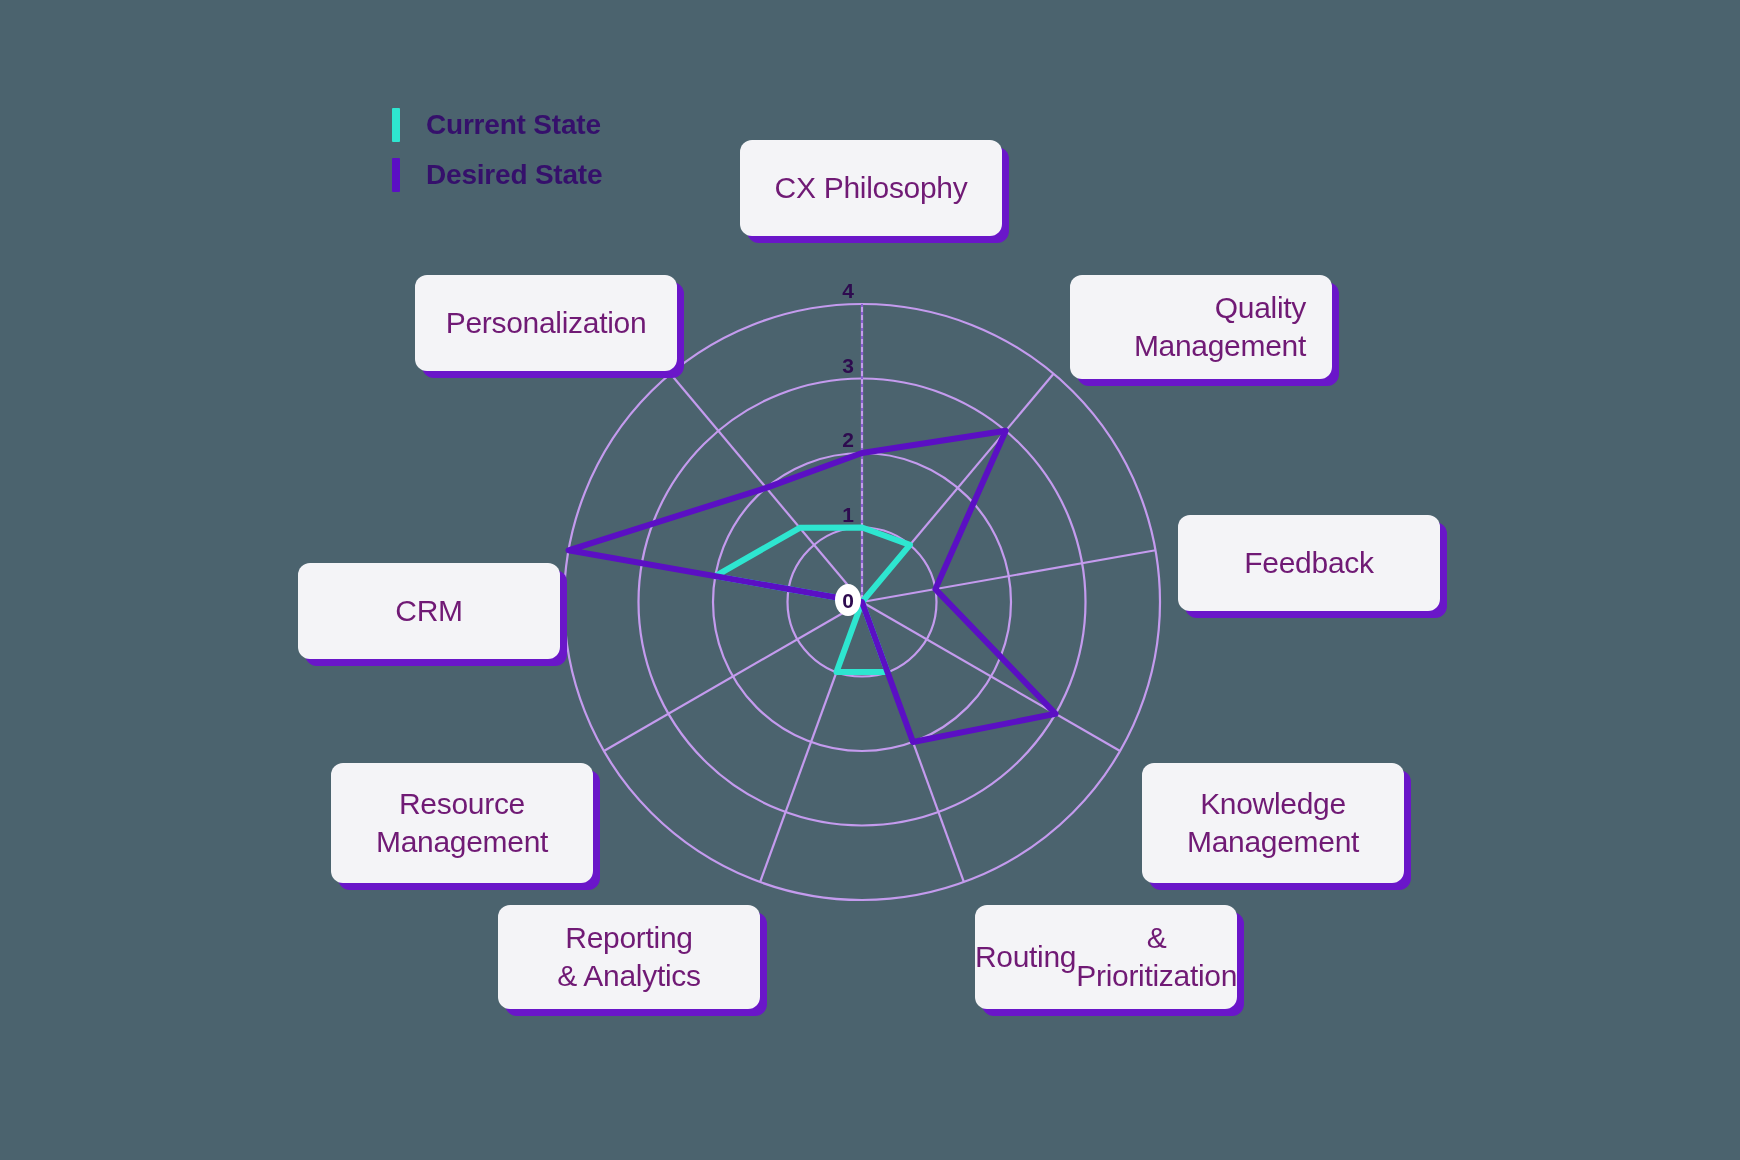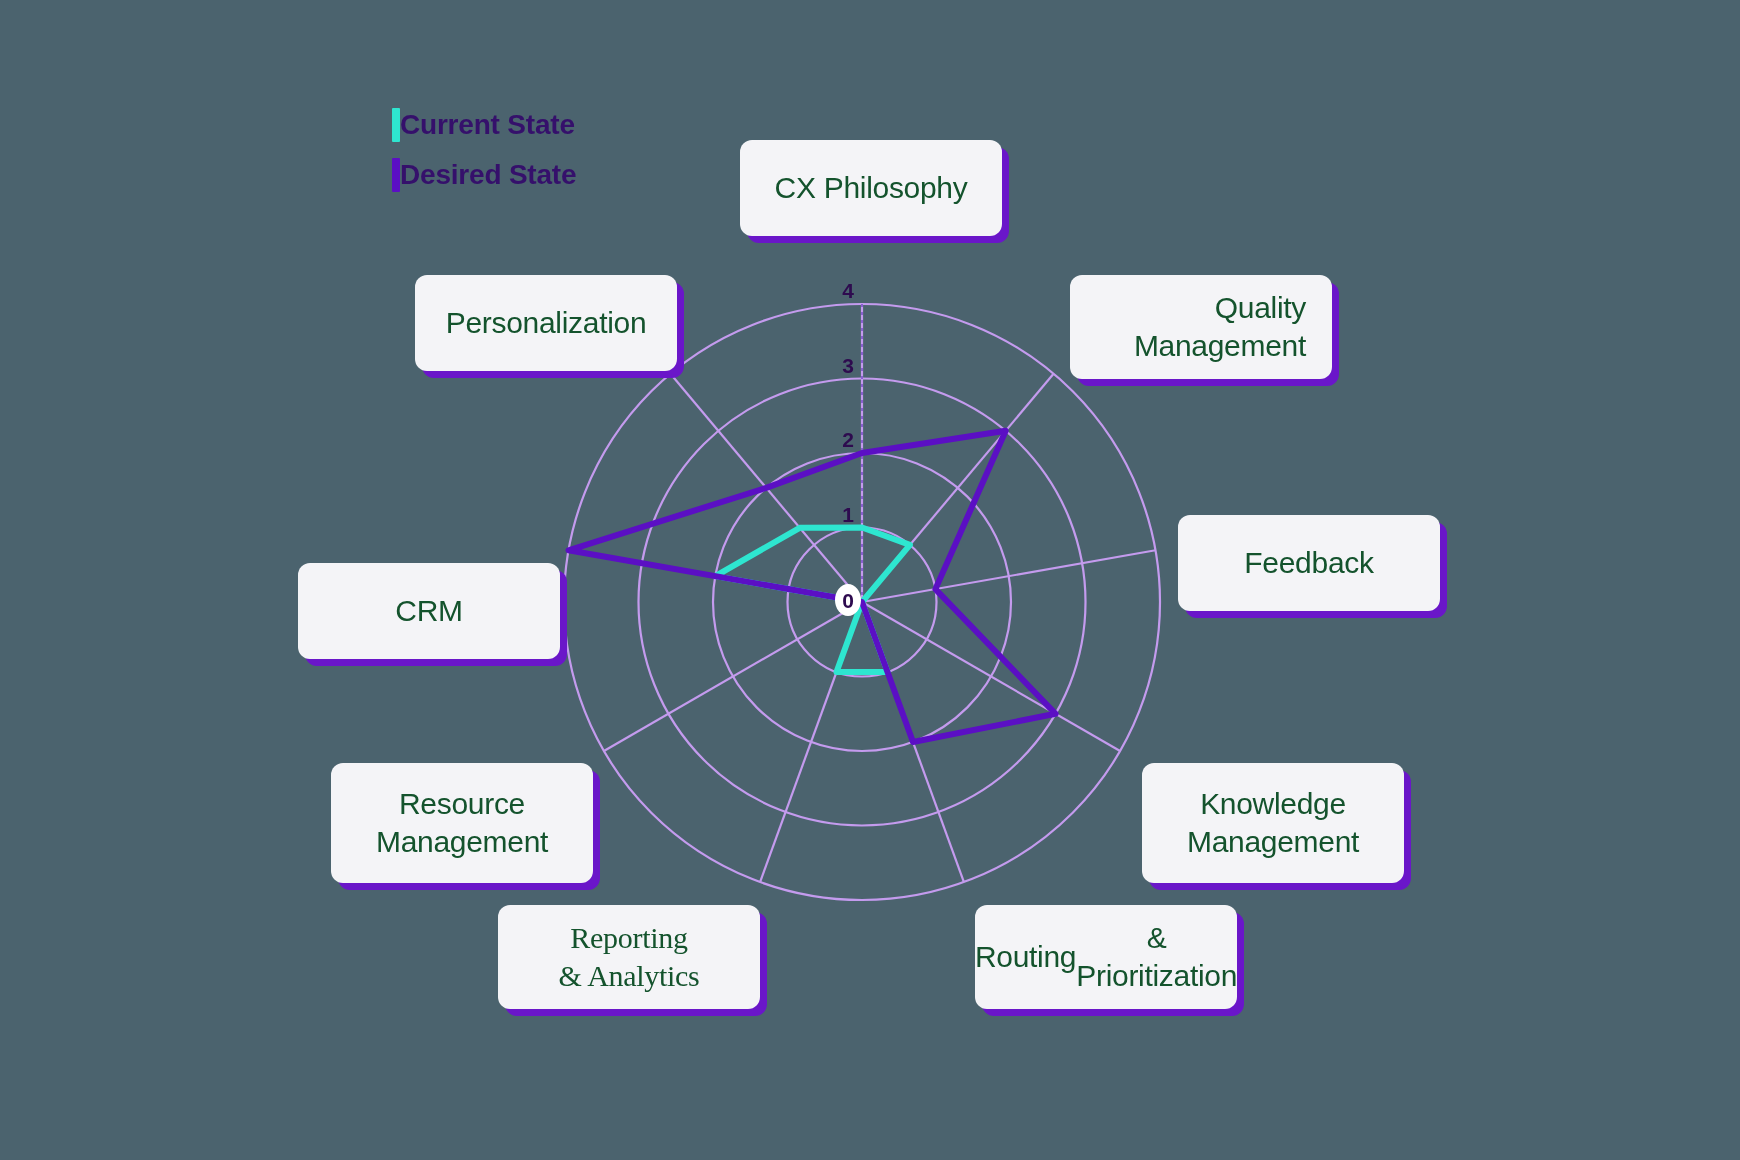--- a/index.html
+++ b/index.html
@@ -10,33 +10,33 @@
     overflow:hidden;
     position:relative;
   }
   #stage{position:absolute;inset:0;}
   svg#radar{position:absolute;left:0;top:0;width:1740px;height:1160px;}
 
   .legend{
     position:absolute;left:392px;top:108px;
     display:flex;flex-direction:column;gap:16px;
   }
-  .legend-row{display:flex;align-items:center;}
+  .legend-row{display:flex;align-items:center;gap:26px;}
   .swatch{width:8px;height:34px;border-radius:1px;display:block;}
   .legend-label{
     font-size:28px;font-weight:700;color:#35106b;
     letter-spacing:-0.2px;white-space:nowrap;
   }
 
   .node{
     position:absolute;
     background:#f4f4f7;
     border-radius:12px;
     box-shadow:7px 7px 0 0 #6a16c9;
-    color:#14532d;
+    color:#701a75;
     font-size:30px;
     font-weight:400;
     line-height:1.26;
     text-align:center;
     display:flex;align-items:center;justify-content:center;
     padding:32px 26px;
     box-sizing:border-box;
     letter-spacing:-0.3px;
   }
   .node span{display:block;}
@@ -106,21 +106,21 @@
   <div class="node" style="left:1142px;top:763px;width:262px;height:120px;flex-direction:column;">
     <span>Knowledge</span>
     <span>Management</span>
   </div>
 
   <div class="node" style="left:975px;top:905px;width:262px;height:104px;flex-direction:row;">
     <span>Routing</span>
     <span>&amp; Prioritization</span>
   </div>
 
-  <div class="node" style="left:498px;top:905px;width:262px;height:104px;flex-direction:column;font-family:Liberation Serif, serif;">
+  <div class="node" style="left:498px;top:905px;width:262px;height:104px;flex-direction:column;">
     <span>Reporting</span>
     <span>&amp; Analytics</span>
   </div>
 
   <div class="node" style="left:331px;top:763px;width:262px;height:120px;flex-direction:column;">
     <span>Resource</span>
     <span>Management</span>
   </div>
 
   <div class="node" style="left:298px;top:515px;width:262px;height:96px;margin-top:48px;">

